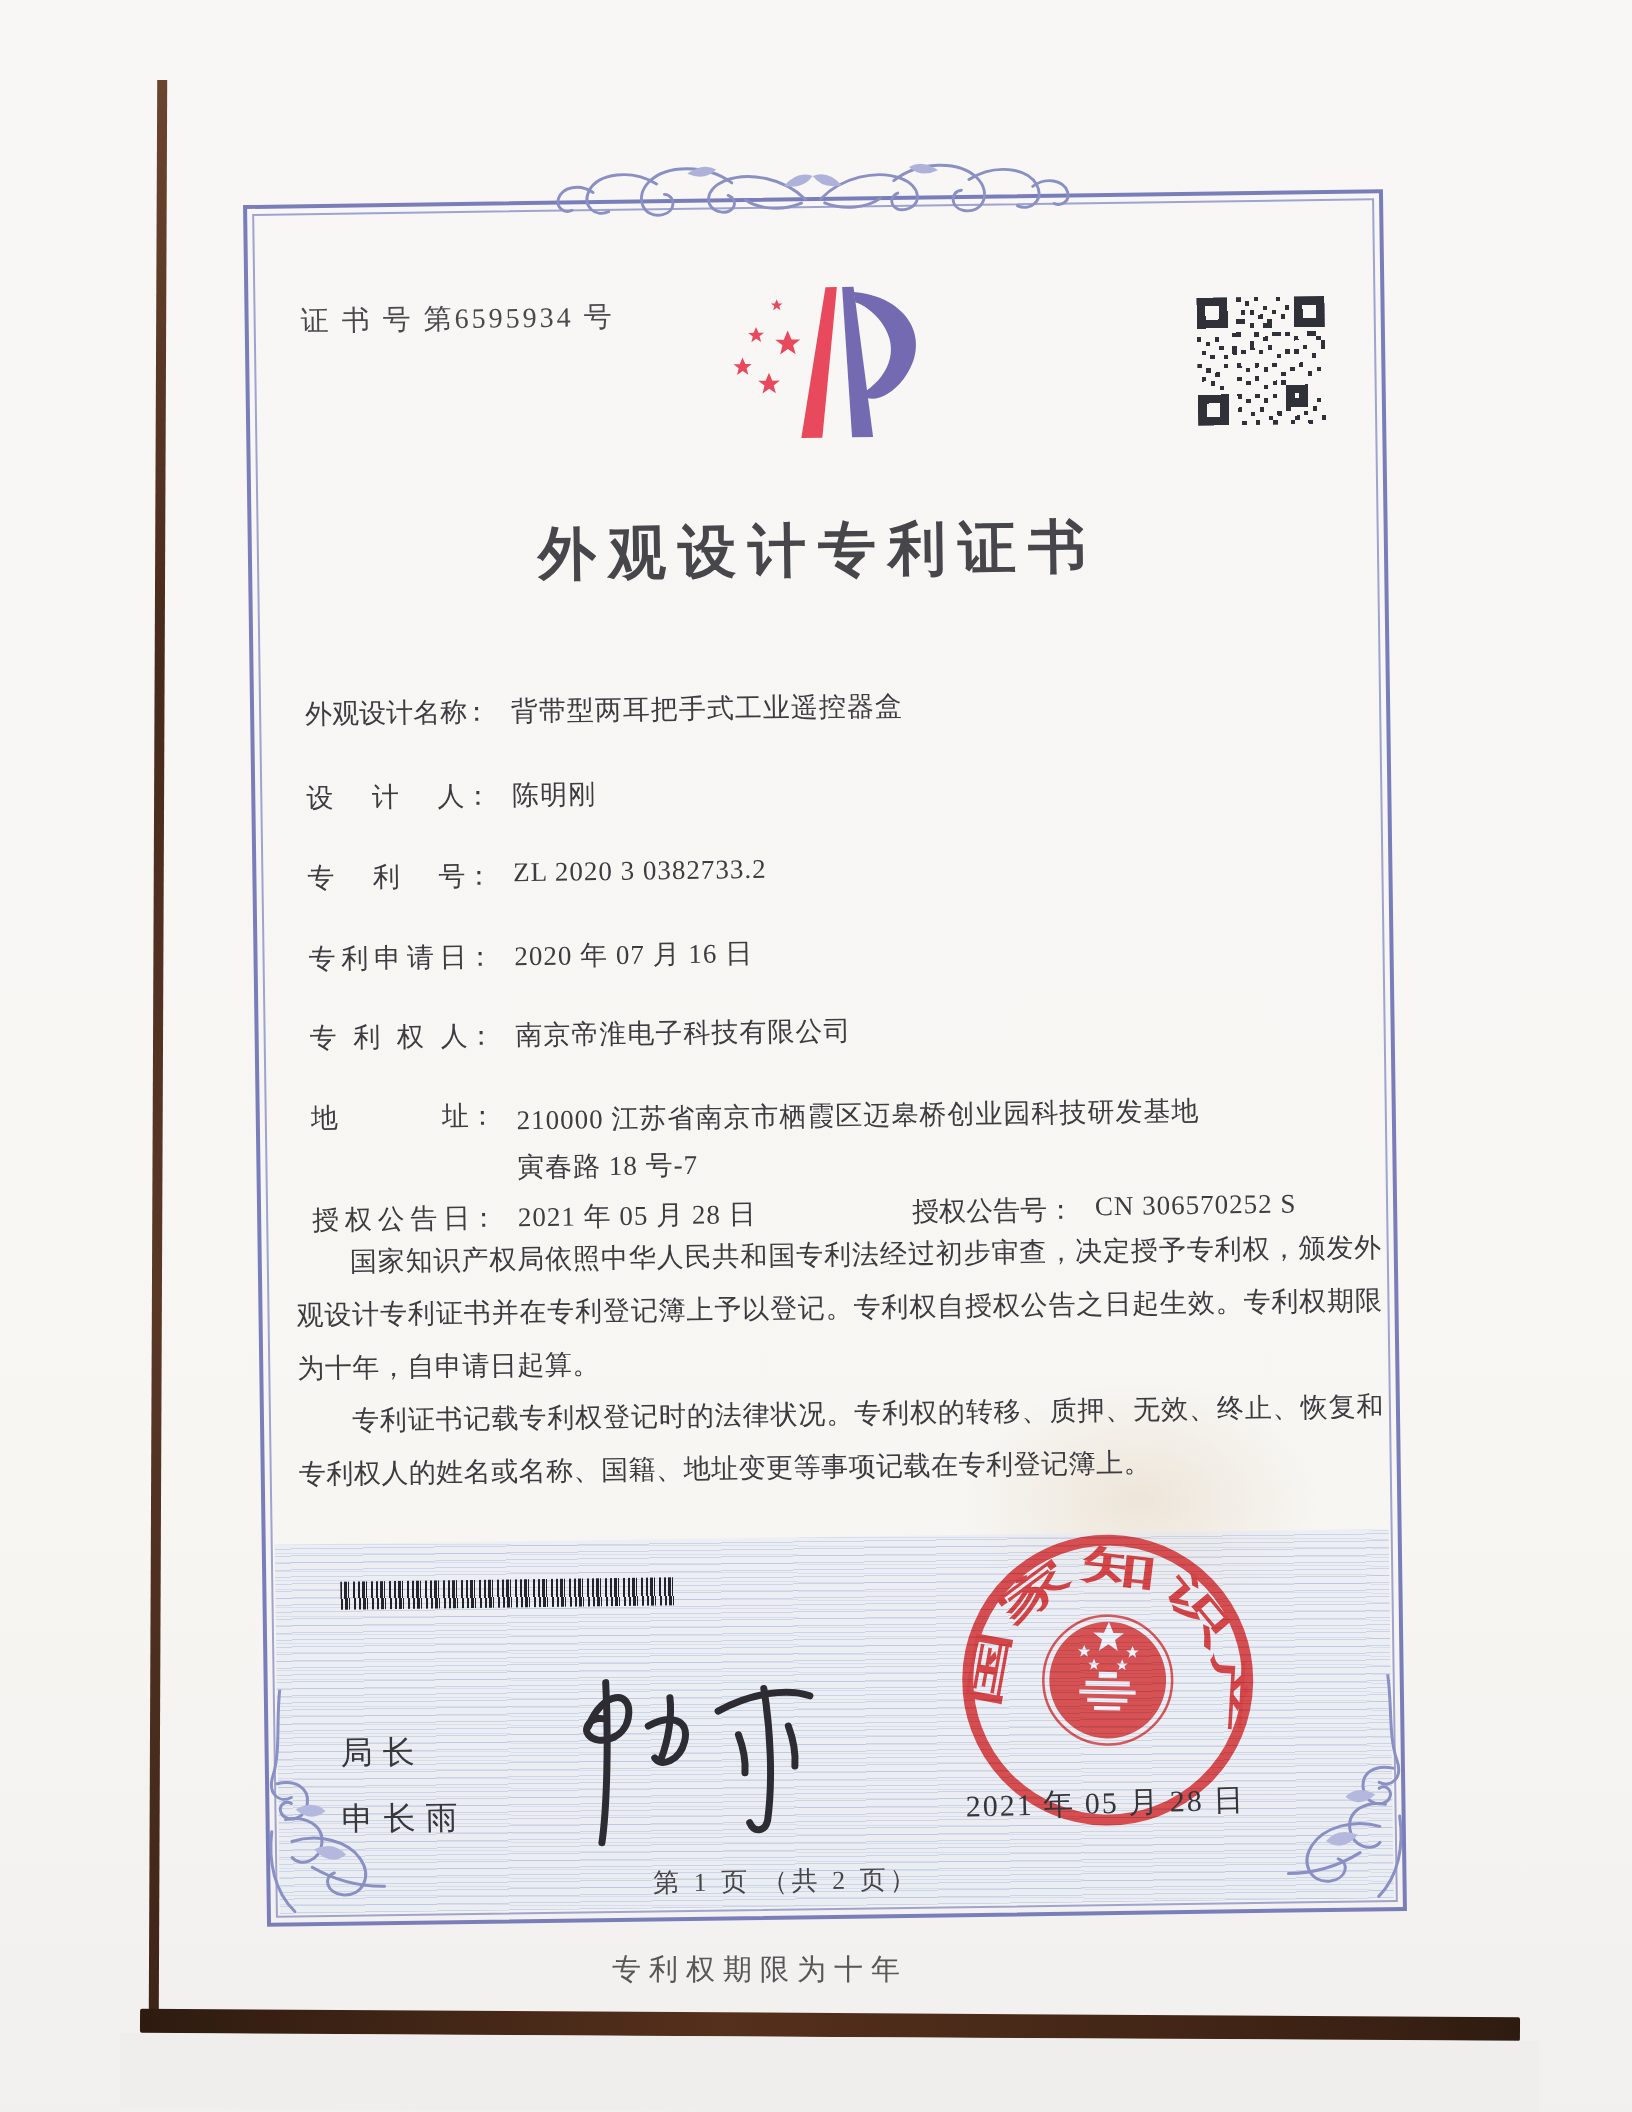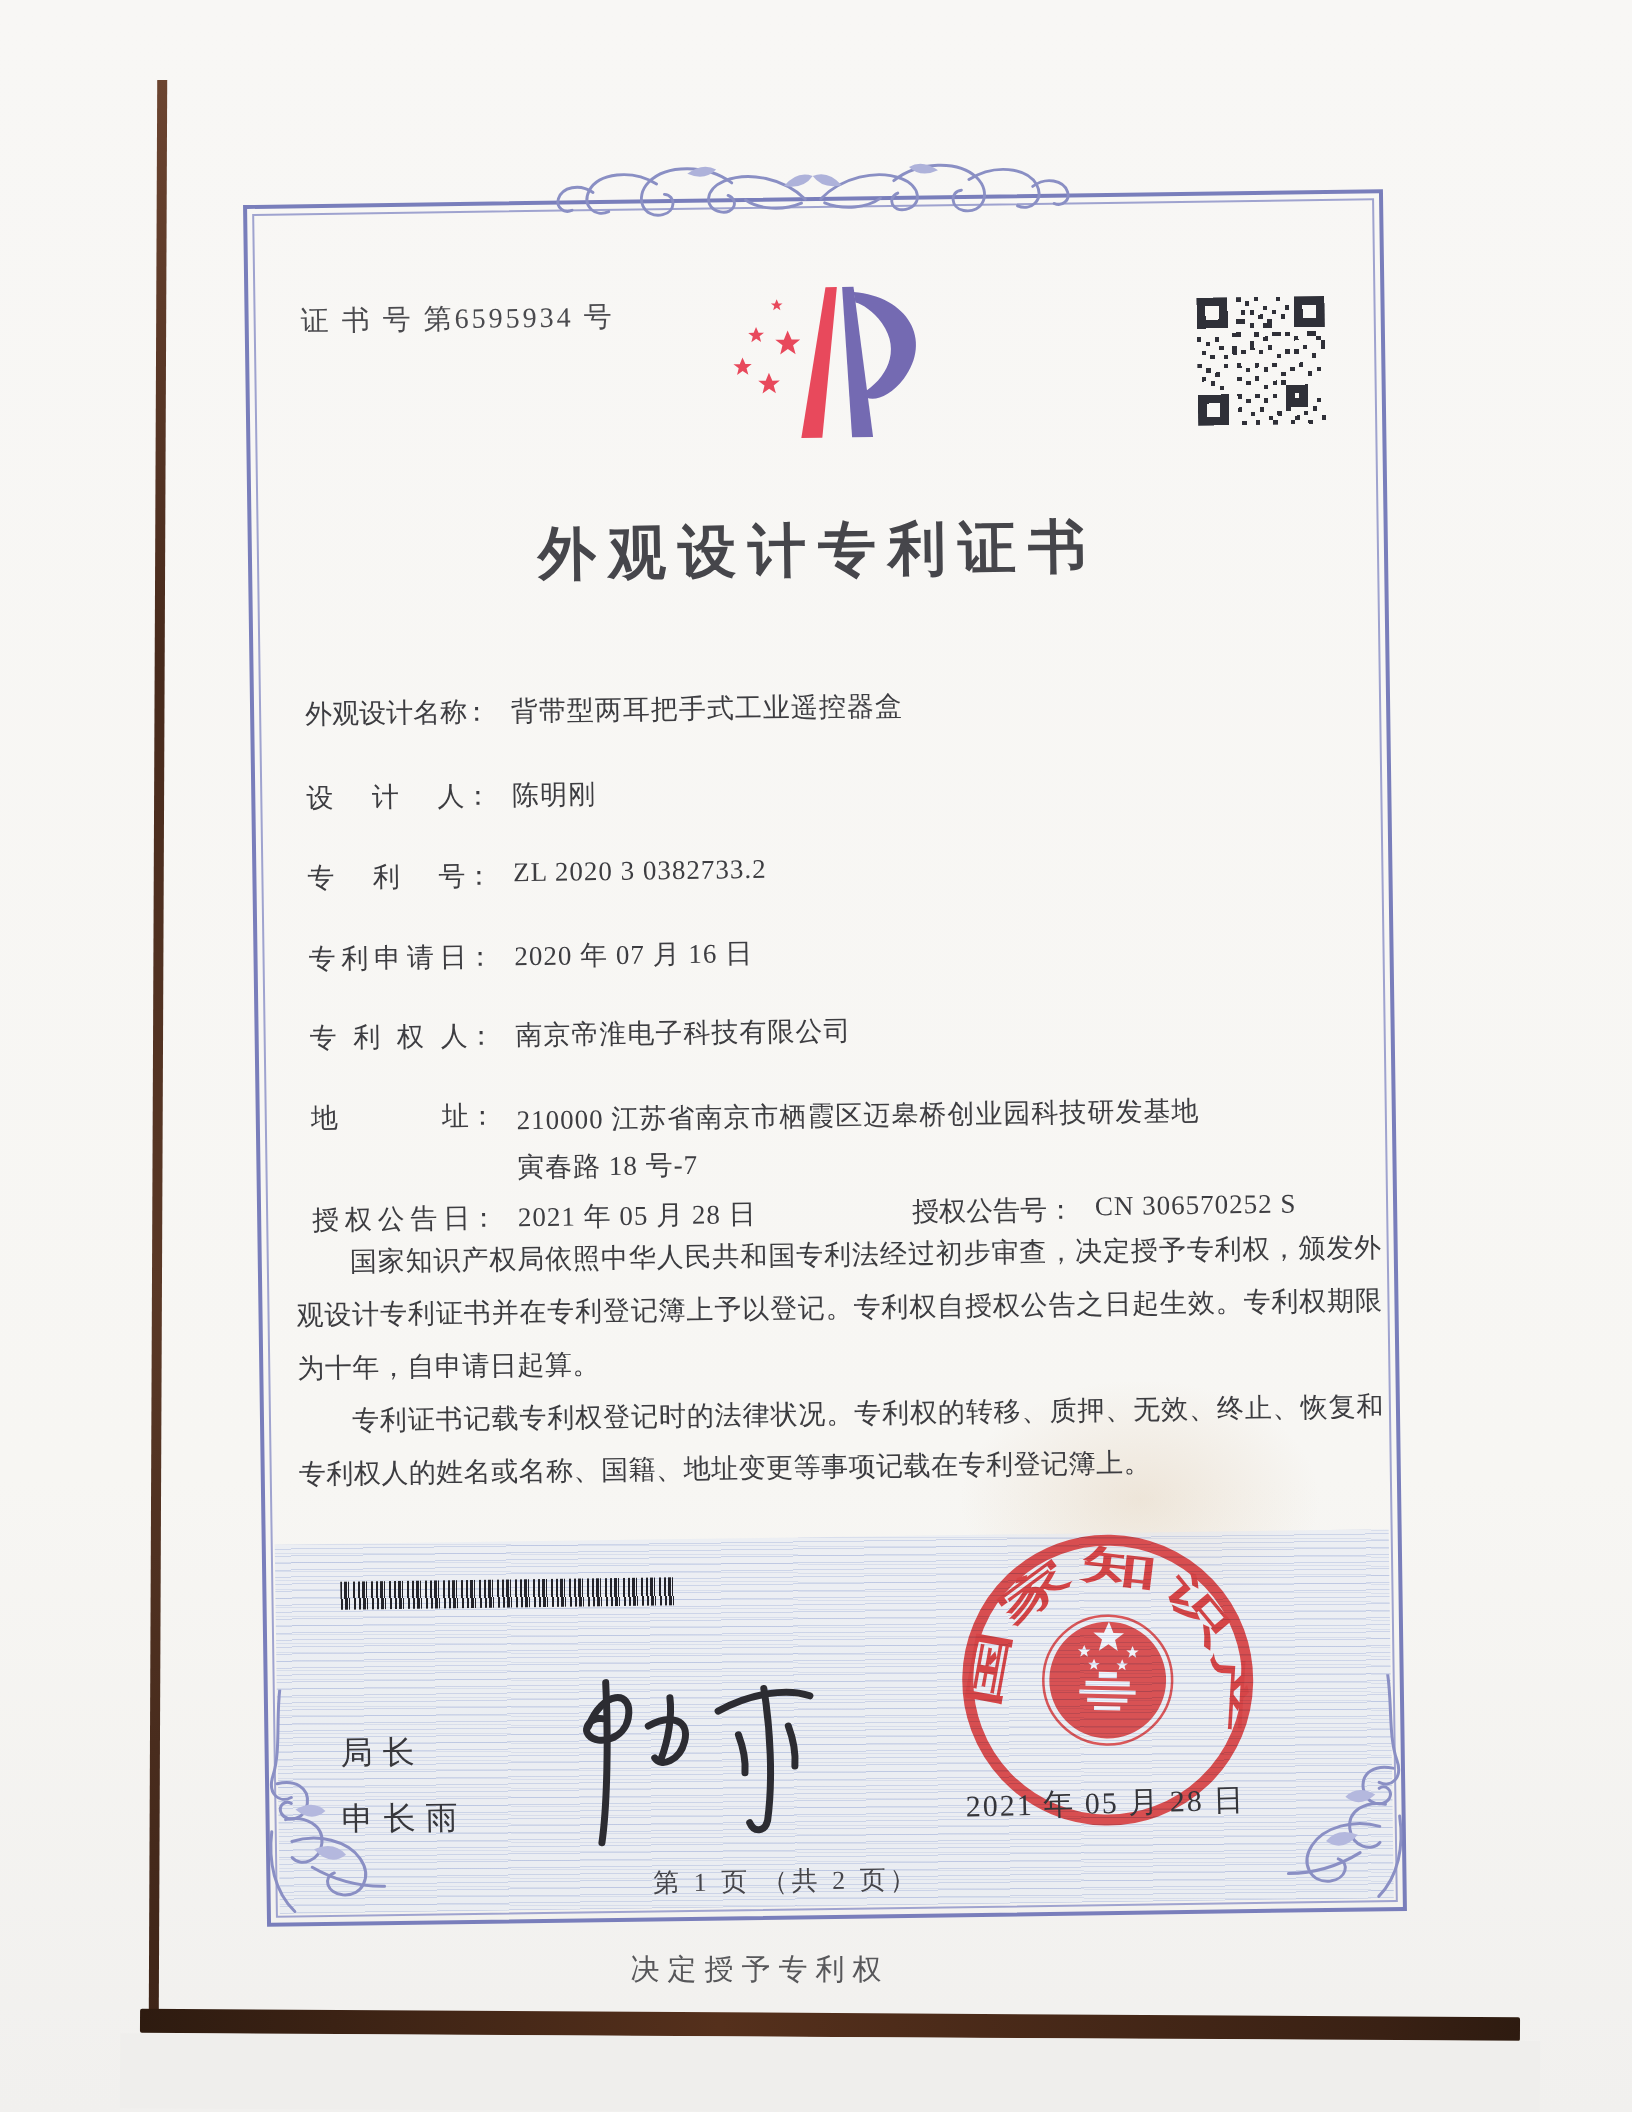--- a/index.html
+++ b/index.html
@@ -250,14 +250,14 @@
         <rect x="122" y="160" width="56" height="4"></rect>
         <rect x="130" y="168" width="40" height="4"></rect>
         <rect x="137" y="176" width="26" height="4"></rect>
       </g>
     </svg>
     <div class="seal-date">2021 年 05 月 28 日</div>
 
     <div class="page-footer">第 1 页 （共 2 页）</div>
   </div>
 
-  <div class="back-note">决定授予专利权</div>
+  <div class="back-note">专利权期限为十年</div>
 </div>
 
 </body></html>

